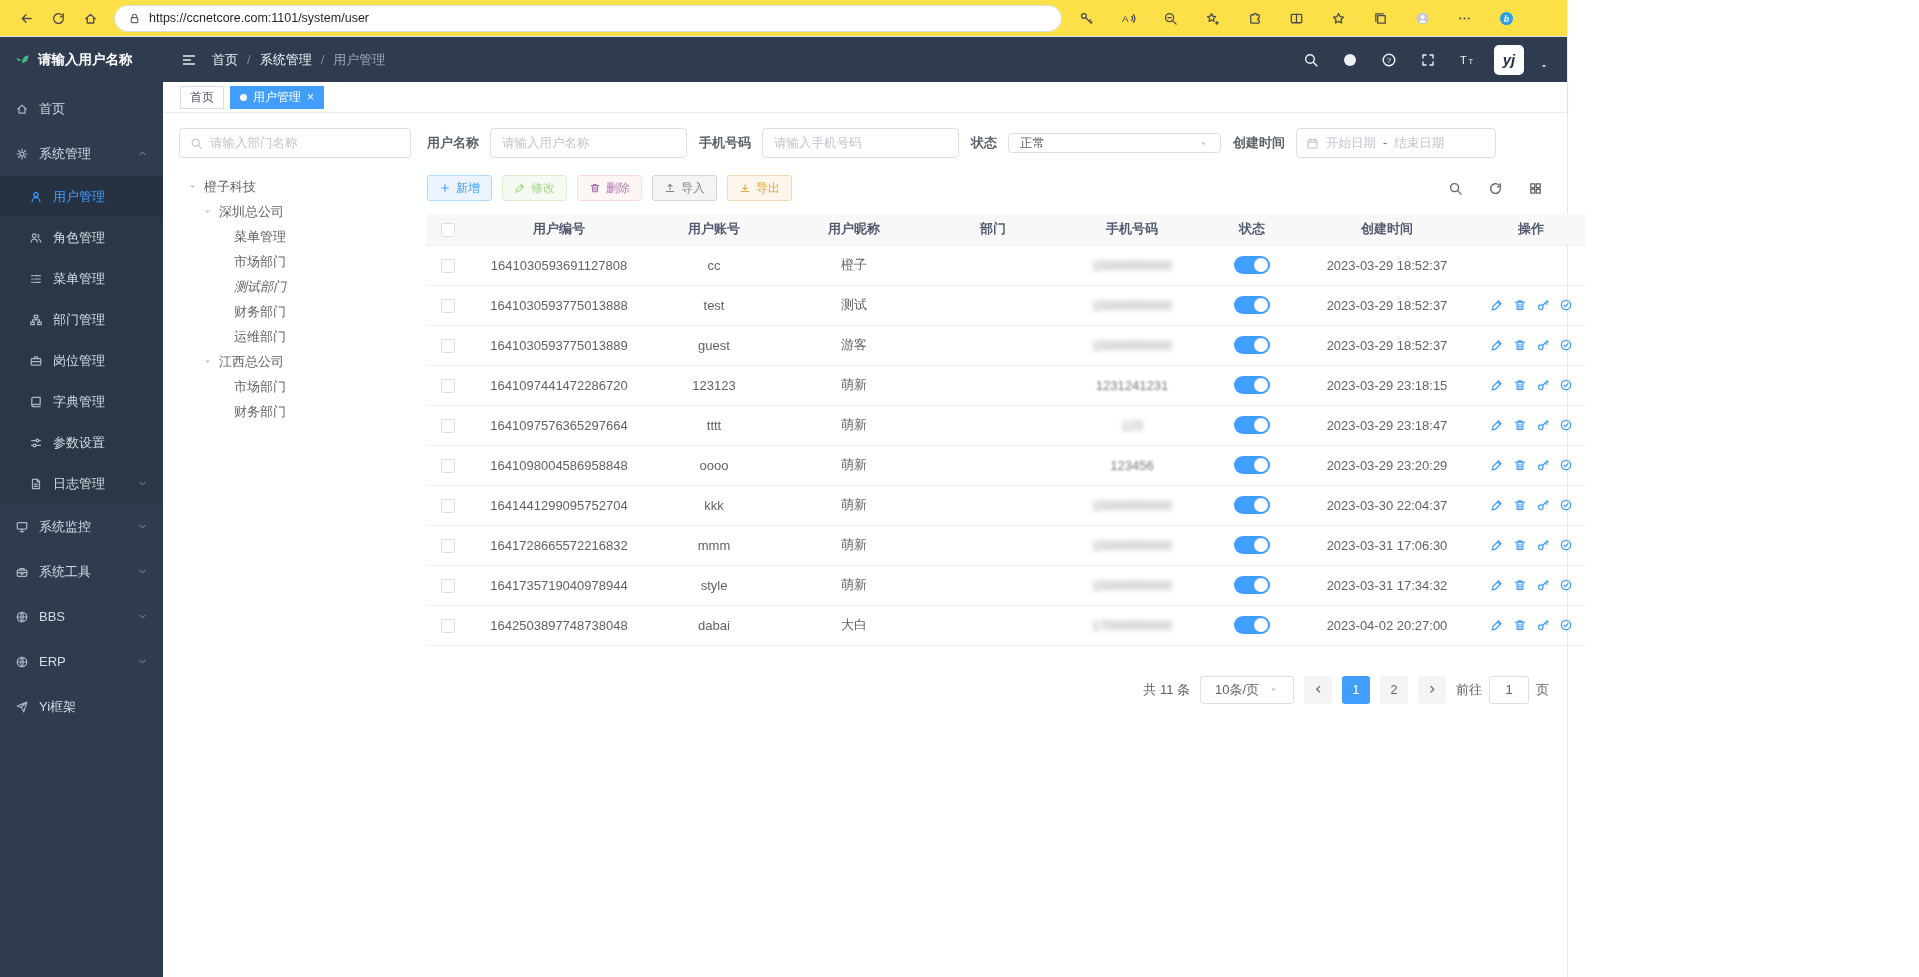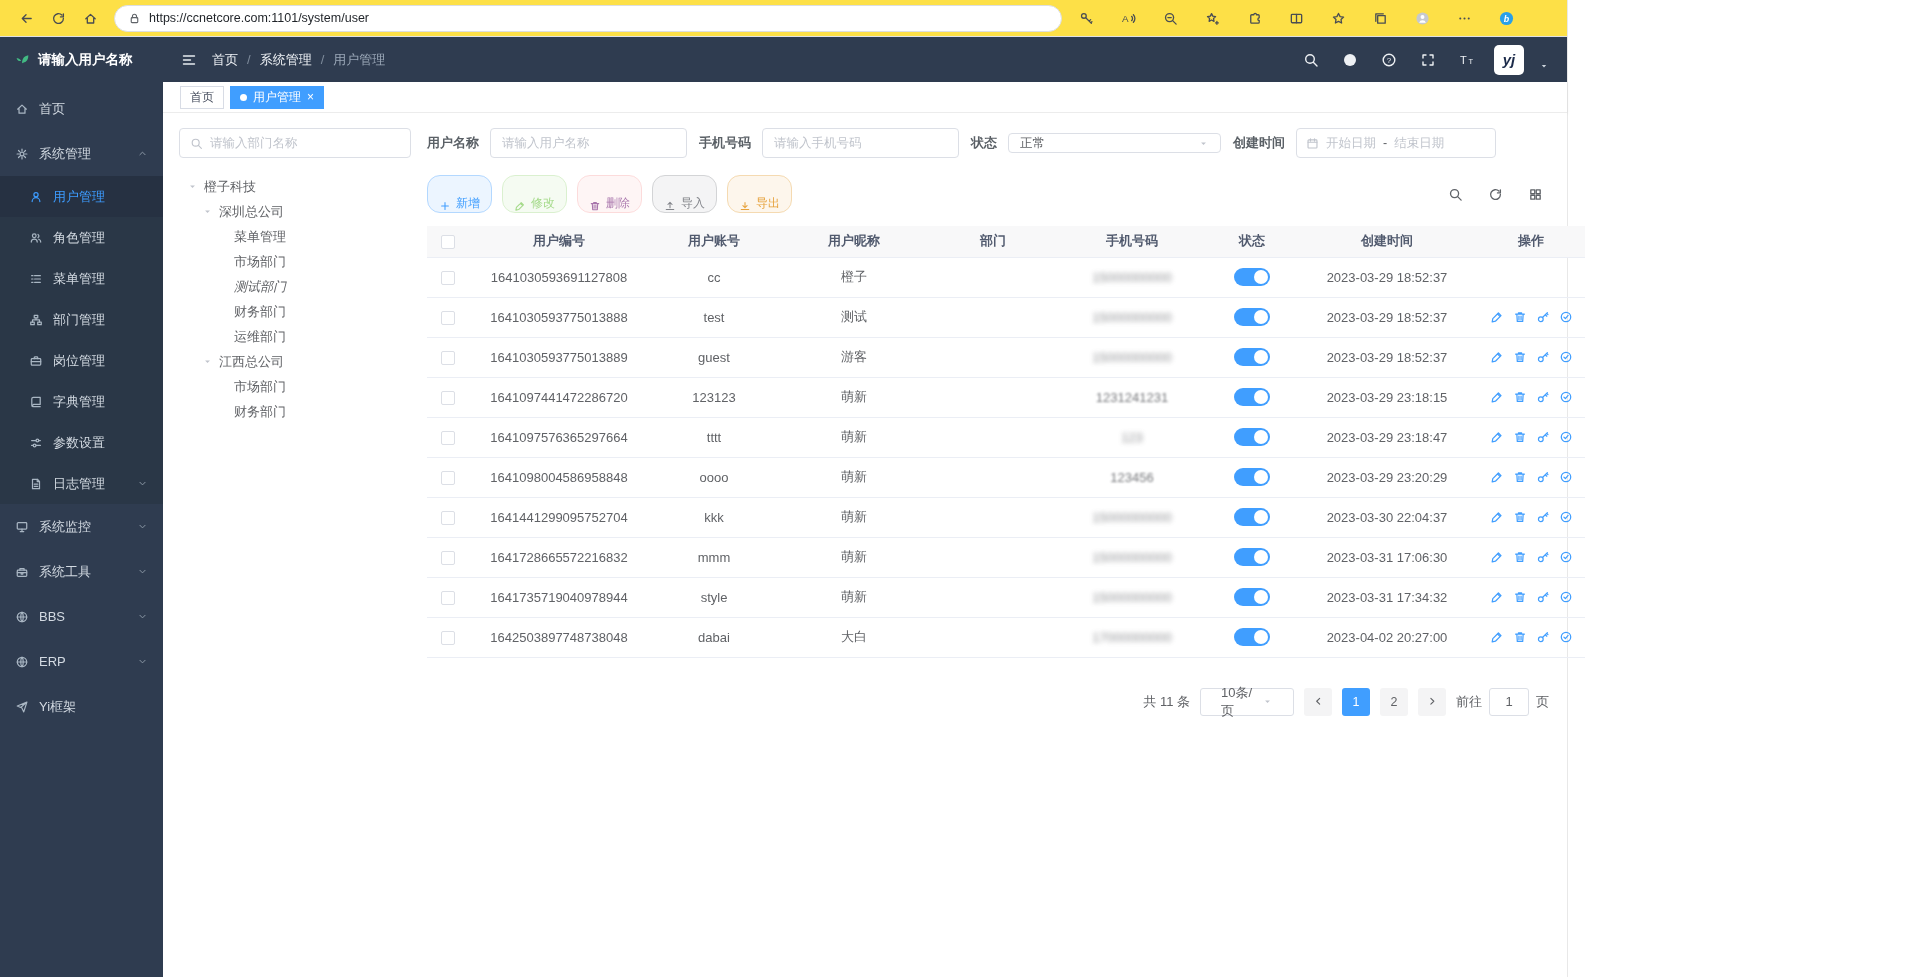--- a/index.html
+++ b/index.html
@@ -94,22 +94,22 @@
   .f-date .sep{color:#606266}
   .cal{font-size:13px;color:#c0c4cc}
 
   .btn-row{margin-top:13px;display:flex;gap:10px}
   .btn{height:30px;border-radius:4px;display:inline-flex;align-items:center;gap:6px;
     padding:0 15px;font-size:12.5px;cursor:pointer;border:1px solid #dcdfe6;
     background:#fff;color:#606266}
   .btn-primary{background:#409eff;border-color:#409eff;color:#fff}
 
   .action-row{margin-top:17px;display:flex;gap:10px;align-items:center}
-  .btn-sm{height:38px;padding:0 11px;font-size:12px;border-radius:13px;display:inline-flex;
-    align-items:flex-end;gap:5px;cursor:pointer;border:1px solid transparent}
+  .btn-sm{height:26px;padding:0 11px;font-size:12px;border-radius:3px;display:inline-flex;
+    align-items:center;gap:5px;cursor:pointer;border:1px solid transparent}
   .btn-add{background:#ecf5ff;color:#409eff;border-color:#b3d8ff}
   .btn-modify{background:#f0f9eb;color:#67c23a;border-color:#c2e7b0;opacity:.6}
   .btn-delete{background:#fef0f0;color:#701a75;border-color:#fbc4c4;opacity:.6}
   .btn-import{background:#f4f4f5;color:#82848a;border-color:#d3d4d6}
   .btn-export{background:#fdf6ec;color:#e6a23c;border-color:#f5dab1}
   .table-tools{margin-left:auto;display:flex;gap:16px;padding-right:4px}
   .tool-btn{width:24px;height:24px;font-size:15px;color:#5f6368;cursor:pointer}
 
   .user-table{margin-top:13px;width:100%;border-collapse:collapse;table-layout:fixed}
   .user-table th{background:#f8f8f9;color:#515a6e;font-weight:bold;font-size:13px;
@@ -123,21 +123,21 @@
   .toggle::after{content:"";position:absolute;right:2px;top:2px;width:14px;height:14px;
     border-radius:50%;background:#fff}
   .ops{display:flex;justify-content:center;gap:9px;color:#409eff}
   .op{font-size:14px;cursor:pointer}
   .ph-strong{filter:blur(2.4px);opacity:.7}
   .ph-light{filter:blur(1.1px);opacity:.85}
 
   .pagination{margin-top:30px;display:flex;align-items:center;justify-content:flex-end;
     gap:10px;font-size:13px;color:#606266;padding-right:2px}
   .pg-size{width:94px;height:28px;border:1px solid #dcdfe6;border-radius:3px;display:flex;
-    align-items:center;justify-content:space-between;padding:0 20px;cursor:pointer;background:#fff}
+    align-items:center;justify-content:space-between;padding:0 14px;cursor:pointer;background:#fff}
   .pg-btn{min-width:28px;height:28px;border-radius:3px;background:#f4f4f5;color:#606266;
     display:inline-flex;align-items:center;justify-content:center;cursor:pointer;font-size:12.5px}
   .pg-btn.active{background:#409eff;color:#fff}
   #pg-pages{display:inline-flex;gap:10px}
   .pg-goto{display:flex;align-items:center;gap:7px}
   .pg-goto input{width:40px;height:28px;border:1px solid #dcdfe6;border-radius:3px;
     text-align:center;font-size:13px;color:#606266;outline:none}
 </style>
 </head>
 <body>

